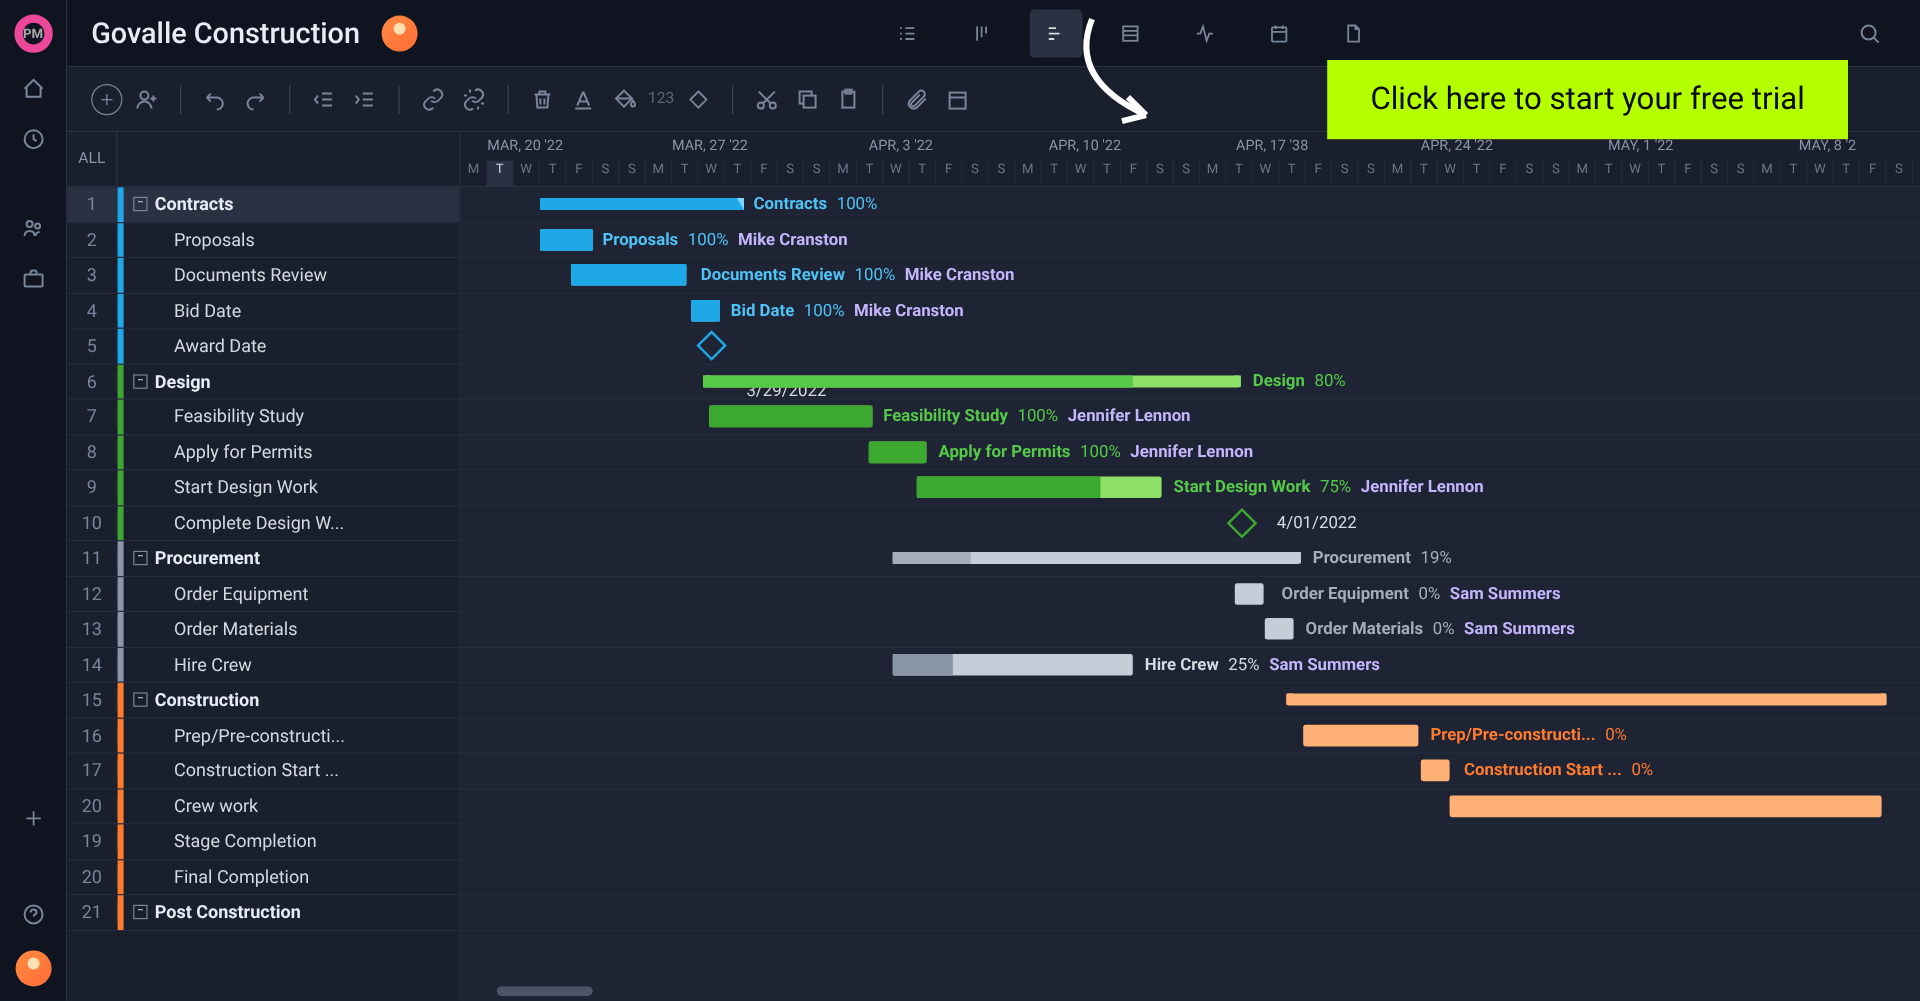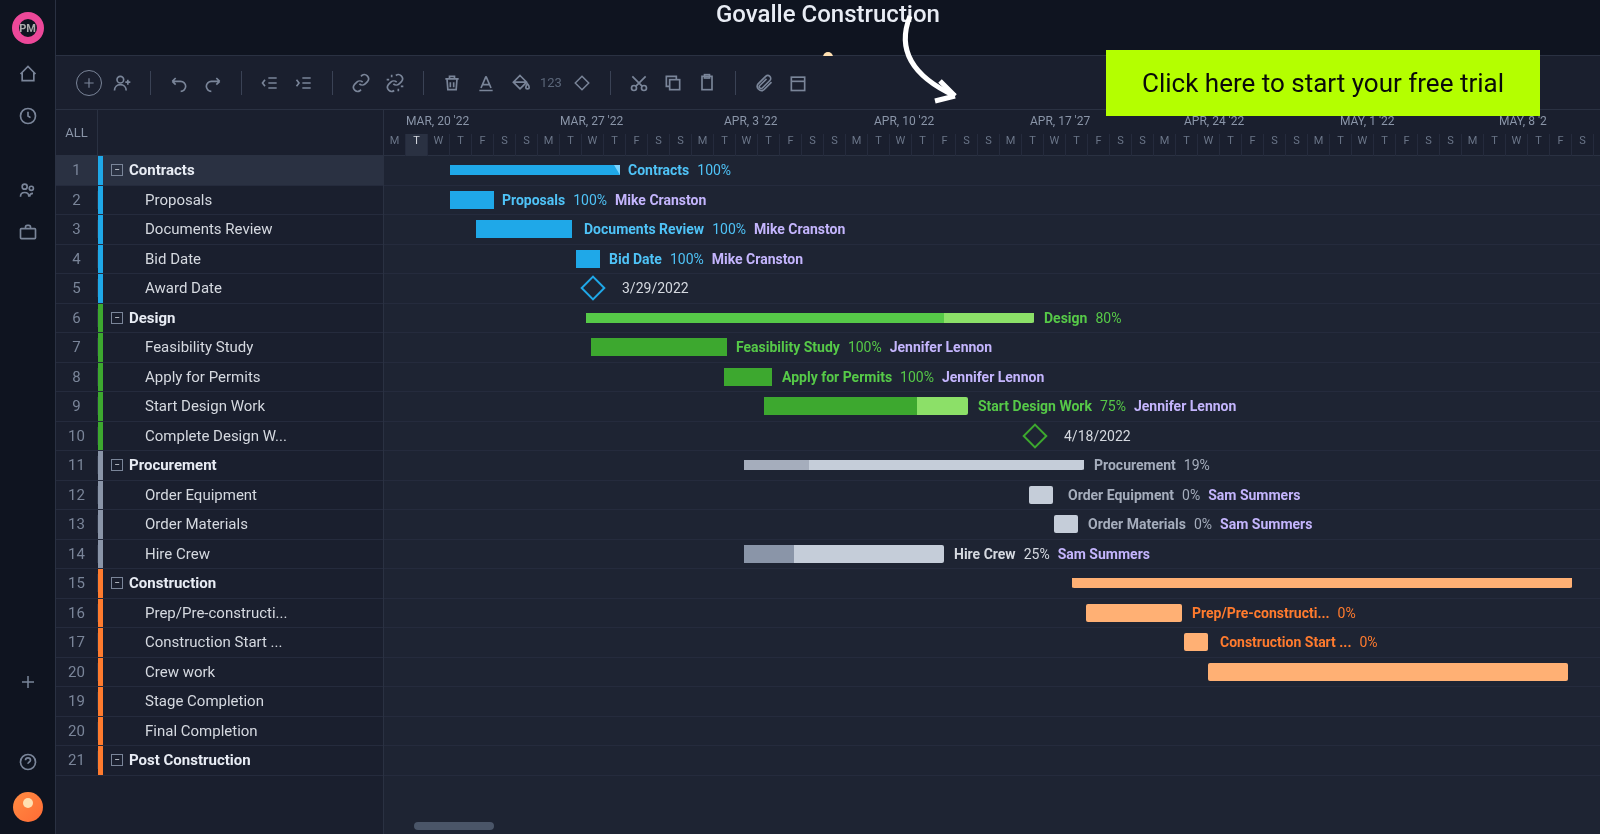--- a/index.html
+++ b/index.html
@@ -52,21 +52,20 @@
 .main { flex: 1; display: flex; flex-direction: column; }
 
 
 .header {
   height: 56px;
   background: #0f1420;
   border-bottom: 1px solid #2a3142;
   display: flex; align-items: center;
   padding: 0 20px;
   gap: 18px;
-  flex-direction: column;
 }
 .title { font-size: 24px; font-weight: 500; color: #e8ecf4; }
 .avatar-sm {
   width: 30px; height: 30px; border-radius: 50%;
   background: linear-gradient(135deg,#ff8c42,#ff6b35);
   position: relative;
 }
 .avatar-sm::after {
   content:''; position:absolute; top:6px; left:50%; transform:translateX(-50%);
   width:10px; height:10px; border-radius:50%; background:#ffe0b2;
@@ -595,21 +594,21 @@
           </div>
       </div>
 
       <div class="gantt">
         <div class="gantt-header">
           <div class="gh-dates" id="gh-dates">
               <div class="gh-date" style="left: 22px; text-align: right;">MAR, 20 '22</div>
               <div class="gh-date" style="left: 176px;">MAR, 27 '22</div>
               <div class="gh-date" style="left: 340px;">APR, 3 '22</div>
               <div class="gh-date" style="left: 490px;">APR, 10 '22</div>
-              <div class="gh-date" style="left: 646px;">APR, 17 '27</div>
+              <div class="gh-date" style="left: 646px;">APR, 17 '38</div>
               <div class="gh-date" style="left: 800px;">APR, 24 '22</div>
               <div class="gh-date" style="left: 956px;">MAY, 1 '22</div>
               <div class="gh-date" style="left: 1115px;">MAY, 8 '2</div>
             </div>
           <div class="gh-days" id="gh-days">
               <div class="gh-day">M</div>
               <div class="gh-day hl">T</div>
               <div class="gh-day">W</div>
               <div class="gh-day">T</div>
               <div class="gh-day">F</div>
@@ -700,21 +699,21 @@
                 <div class="progress-fill" style="width: 100%; background: rgb(31, 168, 232);"></div>
               </div>
               <div class="glabel" style="left: 225px;">
                 <span class="tn" style="color:#4fc3f7">Bid Date</span>
                 <span style="color:#4fc3f7">100%</span>
                 <span class="as">Mike Cranston</span>
               </div>
             </div>
             <div class="grow">
               <div class="milestone" style="left: 200px; background: rgb(30, 36, 51); border-color: rgb(31, 168, 232);"></div>
-              <div class="glabel" style="left: 238px;">
+              <div class="glabel" style="left: 238px; margin-top: 38px;">
                 <span style="color:#d5d9e0">3/29/2022</span>
               </div>
             </div>
             <div class="grow">
               <div class="gbar gbar-summary" style="left: 202px; width: 448px; background: rgb(140, 224, 104); color: rgb(140, 224, 104);">
                 <div class="progress-fill" style="width: 80%; background: rgb(86, 201, 72);"></div>
               </div>
               <div class="glabel" style="left: 660px;">
                 <span class="tn" style="color:#56c948">Design</span>
                 <span style="color:#56c948">80%</span>
@@ -746,21 +745,21 @@
               </div>
               <div class="glabel" style="left: 594px;">
                 <span class="tn" style="color:#56c948">Start Design Work</span>
                 <span style="color:#56c948">75%</span>
                 <span class="as">Jennifer Lennon</span>
               </div>
             </div>
             <div class="grow">
               <div class="milestone" style="left: 642px; background: rgb(30, 36, 51); border-color: rgb(61, 168, 47);"></div>
               <div class="glabel" style="left: 680px;">
-                <span style="color:#d5d9e0">4/18/2022</span>
+                <span style="color:#d5d9e0">4/01/2022</span>
               </div>
             </div>
             <div class="grow">
               <div class="gbar gbar-summary" style="left: 360px; width: 340px; background: rgb(197, 205, 217); color: rgb(197, 205, 217);">
                 <div class="progress-fill" style="width: 19%; background: rgb(165, 173, 188);"></div>
               </div>
               <div class="glabel" style="left: 710px;">
                 <span class="tn" style="color:#a5adbc">Procurement</span>
                 <span style="color:#a5adbc">19%</span>
               </div>

